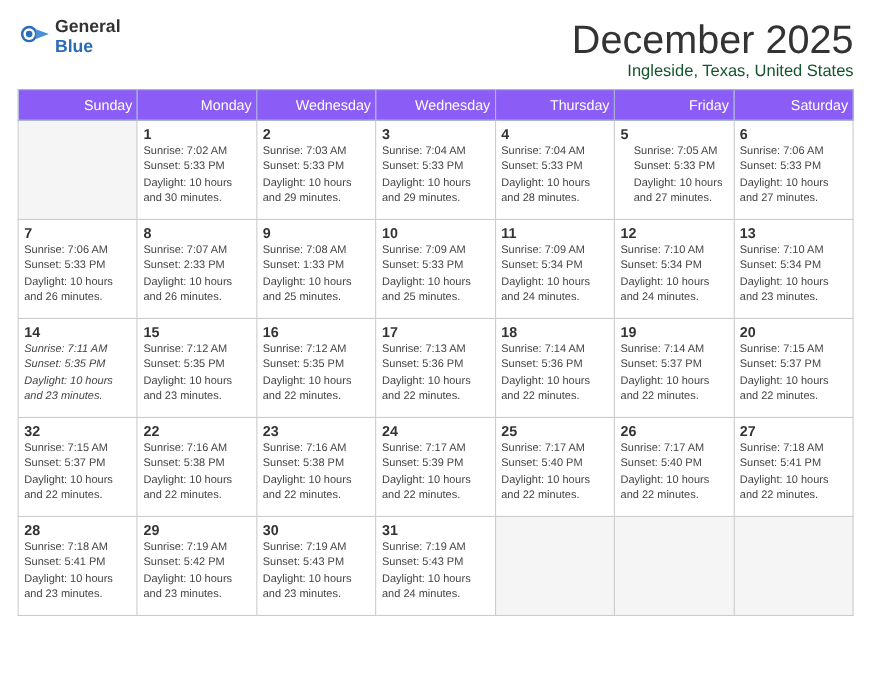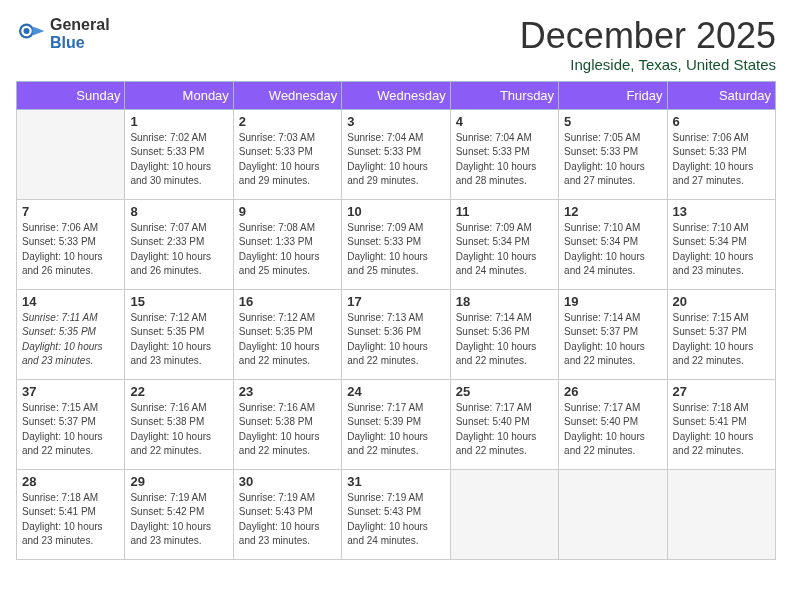--- a/index.html
+++ b/index.html
@@ -155,21 +155,21 @@
         </td>
         <td>
           <span class="day-number">4</span>
           <div class="day-info" style="white-space: pre-line;">Sunrise: 7:04 AM
 Sunset: 5:33 PM
 Daylight: 10 hours
 and 28 minutes.</div>
         </td>
         <td>
           <span class="day-number">5</span>
-          <div class="day-info" style="white-space: pre-line;">Sunrise: 7:05 AM
+          <div class="day-info" style="white-space: pre-line; margin-left: 12px;">Sunrise: 7:05 AM
 Sunset: 5:33 PM
 Daylight: 10 hours
 and 27 minutes.</div>
         </td>
         <td>
           <span class="day-number">6</span>
           <div class="day-info" style="white-space: pre-line;">Sunrise: 7:06 AM
 Sunset: 5:33 PM
 Daylight: 10 hours
 and 27 minutes.</div>
@@ -272,21 +272,21 @@
         <td>
           <span class="day-number">20</span>
           <div class="day-info" style="white-space: pre-line;">Sunrise: 7:15 AM
 Sunset: 5:37 PM
 Daylight: 10 hours
 and 22 minutes.</div>
         </td>
       </tr>
       <tr class="week-row">
         <td>
-          <span class="day-number">37</span>
+          <span class="day-number">32</span>
           <div class="day-info" style="white-space: pre-line;">Sunrise: 7:15 AM
 Sunset: 5:37 PM
 Daylight: 10 hours
 and 22 minutes.</div>
         </td>
         <td>
           <span class="day-number">22</span>
           <div class="day-info" style="white-space: pre-line;">Sunrise: 7:16 AM
 Sunset: 5:38 PM
 Daylight: 10 hours

